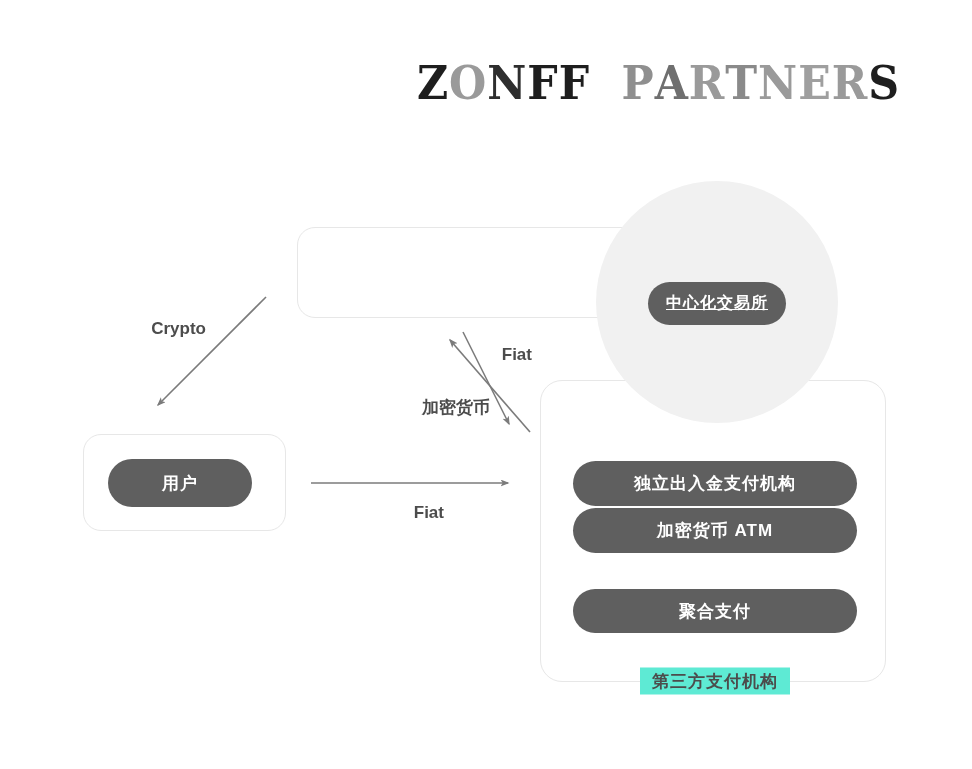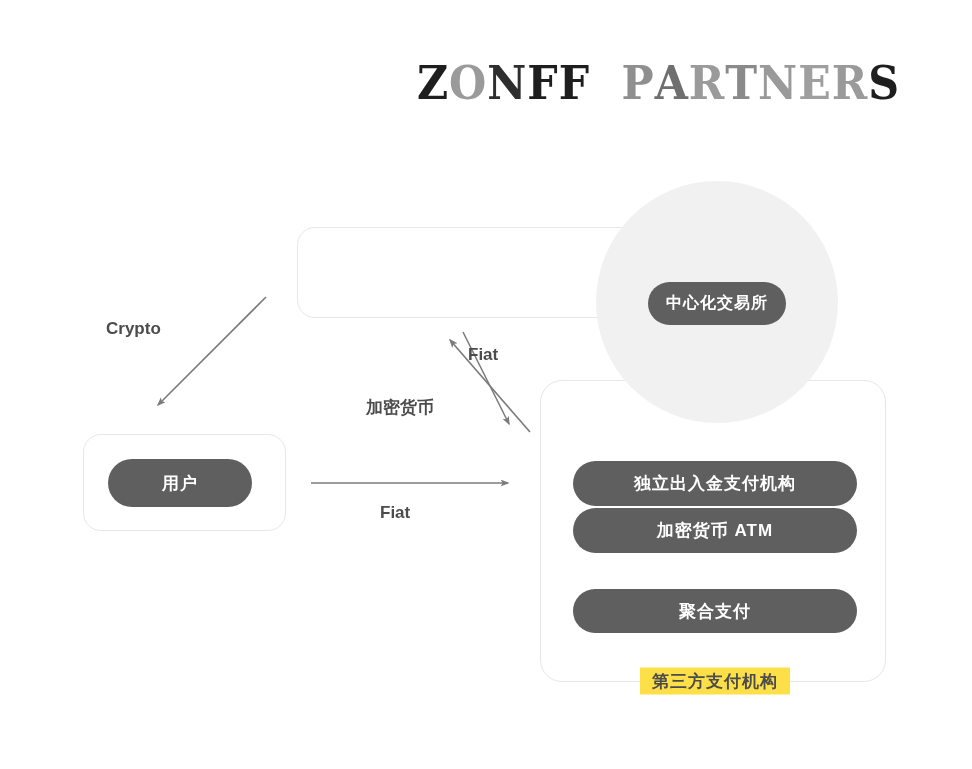--- a/index.html
+++ b/index.html
@@ -29,42 +29,42 @@
     border-radius:50%;background:var(--circle-bg,#f1f1f1);
   }
   
   .pill{
     position:absolute;display:flex;align-items:center;justify-content:center;
     background:var(--pill-bg,#5f5f5f);color:var(--pill-text,#fff);
     border-radius:999px;font-weight:bold;font-size:17px;letter-spacing:1px;
     box-sizing:border-box;
   }
   .pill-market{left:374px;top:253px;width:140px;height:43px;}
-  .pill-exchange{left:648px;top:282px;width:138px;height:43px;font-size:16px;}
+  .pill-exchange{left:648px;top:282px;width:138px;height:43px;font-size:16px;text-decoration:underline;}
   .pill-user{left:108px;top:459px;width:144px;height:48px;text-align:center;}
   .pill-tp1{left:573px;top:461px;width:284px;height:45px;}
   .pill-tp2{left:573px;top:508px;width:284px;height:45px;}
   .pill-tp3{left:573px;top:589px;width:284px;height:44px;}
   
   .arrows{position:absolute;left:0;top:0;width:972px;height:769px;pointer-events:none;}
   .arrow-line{stroke:var(--arrow,#7b7b7b);stroke-width:1.6;fill:none;}
   .ah{fill:var(--arrow,#7b7b7b);}
   
   .edge-label{
     position:absolute;color:var(--label-text,#4c4c4c);font-weight:bold;
-    font-size:17px;text-align:left;white-space:nowrap;
+    font-size:17px;text-align:right;white-space:nowrap;
   }
   .lbl-crypto{left:106px;top:319px;width:100px;}
   .lbl-fiat-diag{left:468px;top:345px;width:64px;}
   .lbl-liquidity{left:366px;top:396px;width:124px;}
   .lbl-fiat-horiz{left:380px;top:503px;width:64px;}
   
   .group-caption{
     position:absolute;left:715px;top:681px;transform:translate(-50%,-50%);
-    background:#fde047;padding:2px 12px;color:var(--label-text,#4c4c4c);
+    background:#5eead4;padding:2px 12px;color:var(--label-text,#4c4c4c);
     font-weight:bold;font-size:17px;white-space:nowrap;letter-spacing:1px;
   }
 </style>
 </head>
 <body>
 
 <div class="page">
 
   <div class="logo" id="brand-logo"><span style="color: rgb(30, 30, 30);">Z</span><span style="color: rgb(154, 154, 154);">O</span><span style="color: rgb(46, 46, 46);">N</span><span style="color: rgb(30, 30, 30);">F</span><span style="color: rgb(30, 30, 30);">F</span><span style="color: rgb(255, 255, 255);">  </span><span style="color: rgb(143, 143, 143);">P</span><span style="color: rgb(111, 111, 111);">A</span><span style="color: rgb(154, 154, 154);">R</span><span style="color: rgb(138, 138, 138);">T</span><span style="color: rgb(154, 154, 154);">N</span><span style="color: rgb(159, 159, 159);">E</span><span style="color: rgb(154, 154, 154);">R</span><span style="color: rgb(30, 30, 30);">S</span></div>
 

